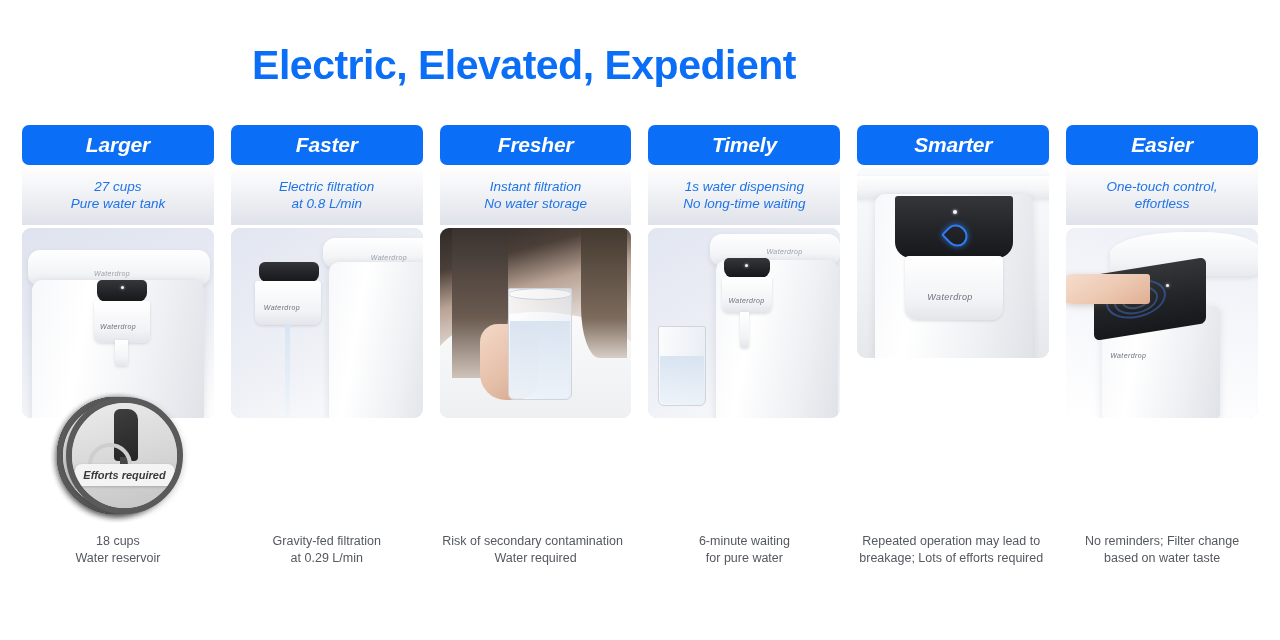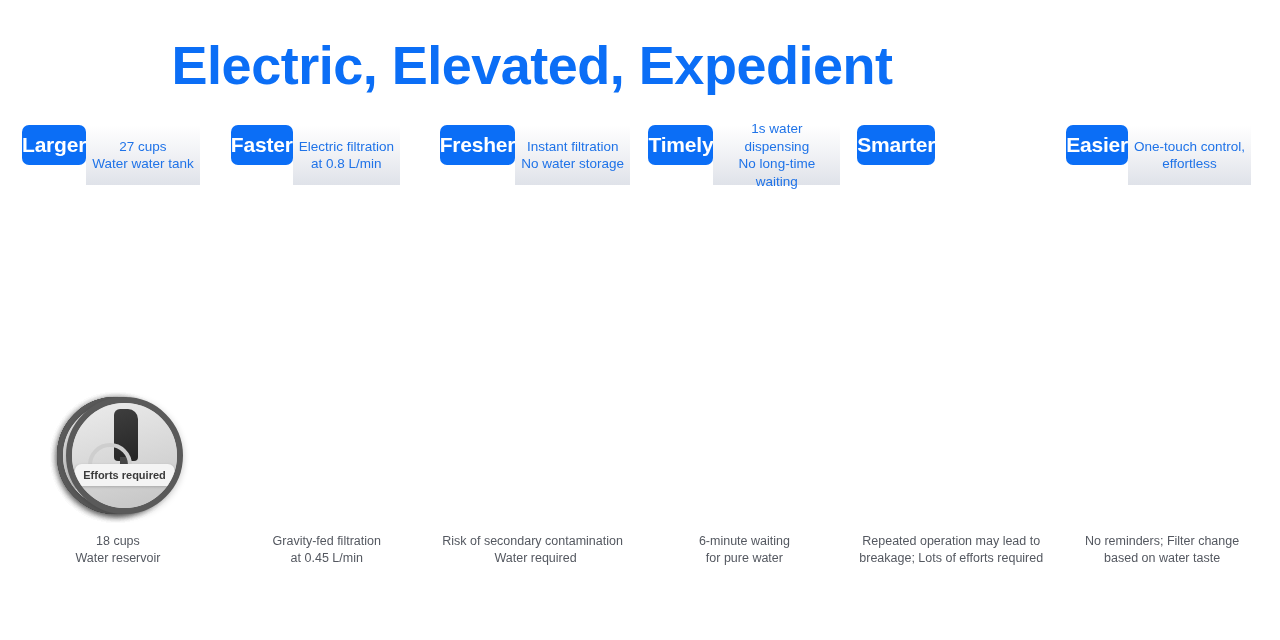--- a/index.html
+++ b/index.html
@@ -8,36 +8,36 @@
     width:1280px;height:640px;
     background:#ffffff;
     font-family:"Liberation Sans","DejaVu Sans",sans-serif;
     overflow:hidden;
     -webkit-font-smoothing:antialiased;
   }
   .page{position:relative;width:1280px;height:640px;}
 
   
   .title{
-    position:absolute;left:8px;top:40px;width:1048px;
+    position:absolute;left:0;top:40px;width:1048px;
     text-align:center;
-    font-size:54px;font-weight:bold;
+    font-size:41px;font-weight:bold;
     letter-spacing:-0.5px;
     color:#0b6ef6;
     line-height:50px;
   }
 
   
   .cols{
     position:absolute;left:22px;top:125px;
     width:1236px;
     display:flex;
     gap:17px;
   }
-  .col{width:193px;display:flex;flex-direction:row;}
+  .col{width:193px;display:flex;flex-direction:column;font-style:italic;}
 
   
   .pill{
     height:40px;border-radius:7px;
     background:#0b6ef6;
     display:flex;align-items:center;justify-content:center;
     color:#ffffff;font-size:21px;font-weight:bold;
     letter-spacing:-0.2px;
   }
 
@@ -173,21 +173,21 @@
 
   <div class="title">Electric, Elevated, Expedient</div>
 
   <div class="cols">
 
     <div class="col">
       <div class="pill">Larger</div>
       <div class="sub">
         <div>
           <div>27 cups</div>
-          <div>Water water tank</div>
+          <div>Pure water tank</div>
         </div>
       </div>
       <div class="photo">
         <div class="bgwash"></div>
         <div class="lid" style="left:6px;top:22px;width:182px;height:36px;"></div>
         <div class="body-main" style="left:10px;top:52px;width:172px;height:140px;"></div>
         <div class="brandtxt" style="left:72px;top:36px;">Waterdrop</div>
         <div class="panel-dark" style="left:75px;top:52px;width:50px;height:22px;"></div>
         <div class="led" style="left:99px;top:58px;"></div>
         <div class="spout" style="left:72px;top:73px;width:56px;height:42px;border-radius:3px 3px 7px 7px;"></div>
@@ -365,21 +365,21 @@
 
   </div>
 
   <div class="caps">
     <div class="capcell">
       <div>18 cups</div>
       <div>Water reservoir</div>
     </div>
     <div class="capcell">
       <div>Gravity-fed filtration</div>
-      <div>at 0.45 L/min</div>
+      <div>at 0.29 L/min</div>
     </div>
     <div class="capcell">
       <div style="white-space:nowrap;margin-left:-6px;">Risk of secondary contamination</div>
       <div>Water required</div>
     </div>
     <div class="capcell">
       <div>6-minute waiting</div>
       <div>for pure water</div>
     </div>
     <div class="capcell">

